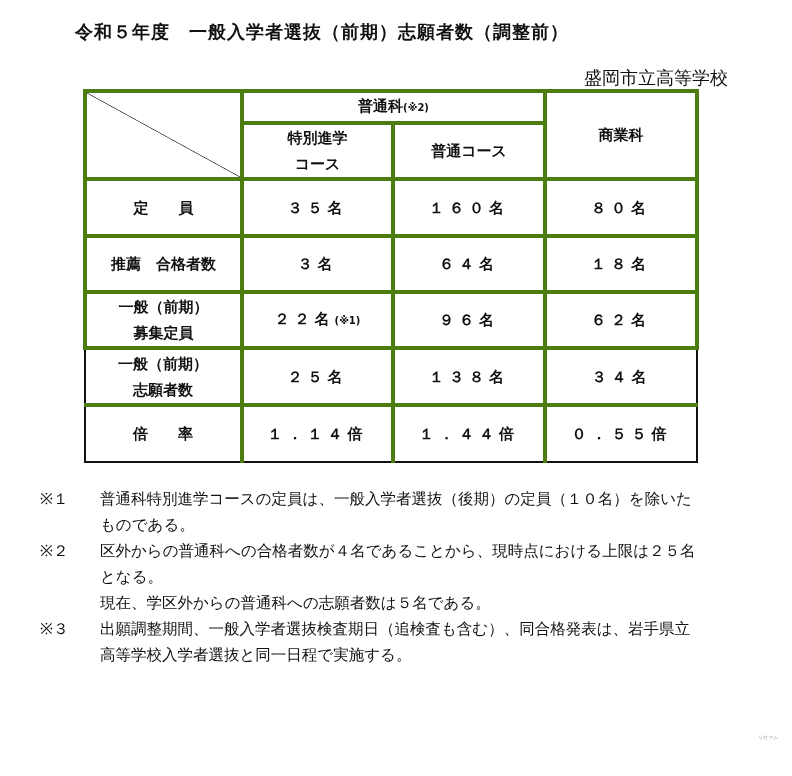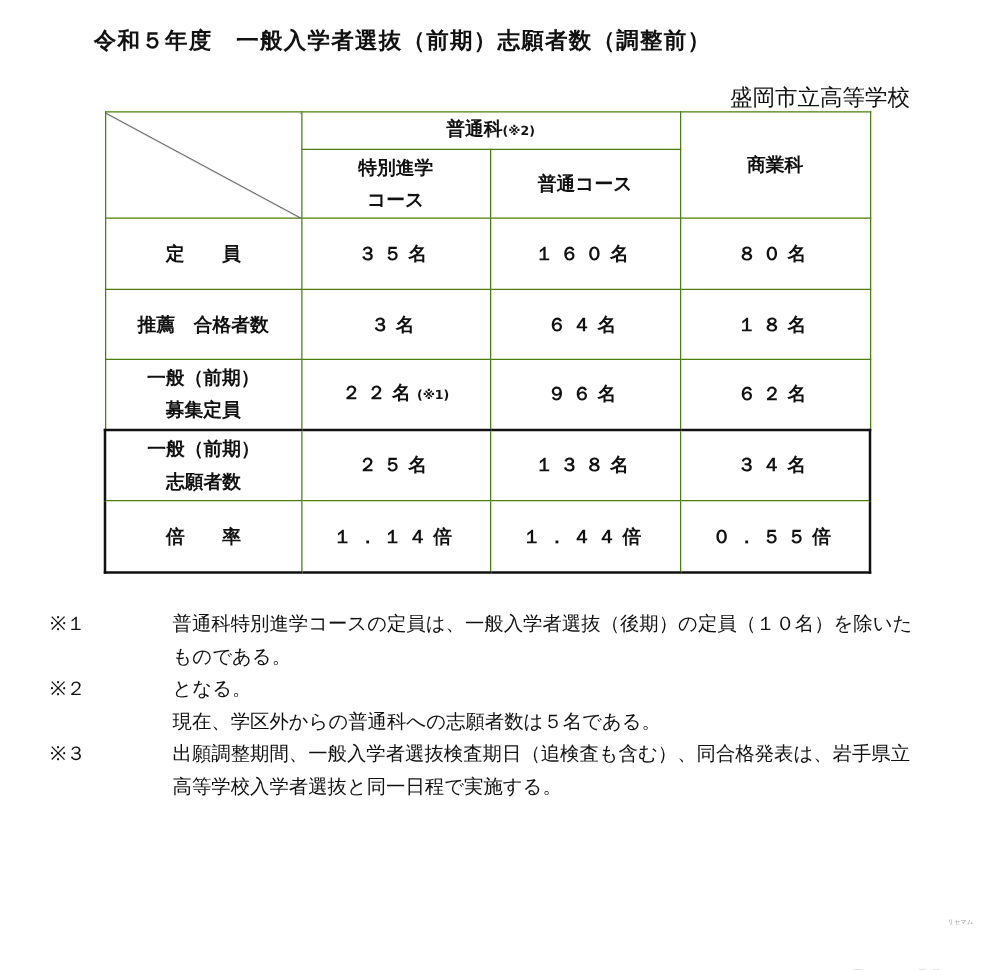--- a/index.html
+++ b/index.html
@@ -1,31 +1,31 @@
 <!DOCTYPE html>
 <html><head>
 <meta charset="utf-8">
 <style>
   html, body { margin:0; padding:0; background:#ffffff; }
   body { width:792px; height:776px; position:relative; overflow:hidden; color:#111; font-family:"DejaVu Sans","Liberation Sans",sans-serif; }
   .title { position:absolute; left:75px; top:20px; font-size:18px; font-weight:bold; letter-spacing:1px; white-space:nowrap; }
   .school { position:absolute; left:584px; top:66px; font-size:18px; white-space:nowrap; }
   table.main { position:absolute; left:83px; top:89px; border-collapse:collapse; table-layout:fixed; width:612px; }
-  table.main td { border:1px solid #4d7c0f; text-align:center; vertical-align:middle; font-weight:bold; font-size:15px; padding:0; line-height:26px; }
+  table.main td { border:4px solid #4d7c0f; text-align:center; vertical-align:middle; font-weight:bold; font-size:15px; padding:0; line-height:26px; }
   .diag { position:relative; background:linear-gradient(to top right, transparent calc(50% - 0.7px), #333 50%, transparent calc(50% + 0.7px)); }
   .sup { font-size:10px; font-weight:bold; }
   .num { letter-spacing:5px; }
   tr.hl td { border-top:2px solid #111; }
   tr.last td { border-bottom:2px solid #111; }
   td.lft { border-left:2px solid #111 !important; }
   td.rgt { border-right:2px solid #111 !important; }
   .notes { position:absolute; left:40px; top:486px; width:730px; font-family:"DejaVu Serif","Liberation Serif",serif; font-size:15.5px; line-height:26px; }
   .note { display:flex; }
   .mark { width:60px; flex:none; padding-left:0; }
-  .ntext { flex:1;margin-left:38px; }
+  .ntext { flex:1; }
   .logo { position:absolute; left:681px; top:740px; font-size:20px; font-weight:bold; color:#8a8a8a; font-family:"DejaVu Sans","Liberation Sans",sans-serif; letter-spacing:-0.5px;margin-top:31px; }
   .logo-sub { position:absolute; left:758px; top:734px; font-size:5px; color:#999; }
 </style>
 </head>
 <body>
 
 <div class="title">令和５年度　一般入学者選抜（前期）志願者数（調整前）</div>
 <div class="school">盛岡市立高等学校</div>
 
 <table class="main">
@@ -91,20 +91,21 @@
   <div class="note">
     <div class="mark">※１</div>
     <div class="ntext">
       <div>普通科特別進学コースの定員は、一般入学者選抜（後期）の定員（１０名）を除いた</div>
       <div>ものである。</div>
     </div>
   </div>
   <div class="note">
     <div class="mark">※２</div>
     <div class="ntext">
+      <div>区外からの普通科への合格者数が４名であることから、現時点における上限は２５名</div>
       <div>となる。</div>
       <div>現在、学区外からの普通科への志願者数は５名である。</div>
     </div>
   </div>
   <div class="note">
     <div class="mark">※３</div>
     <div class="ntext">
       <div>出願調整期間、一般入学者選抜検査期日（追検査も含む）、同合格発表は、岩手県立</div>
       <div>高等学校入学者選抜と同一日程で実施する。</div>
     </div>

